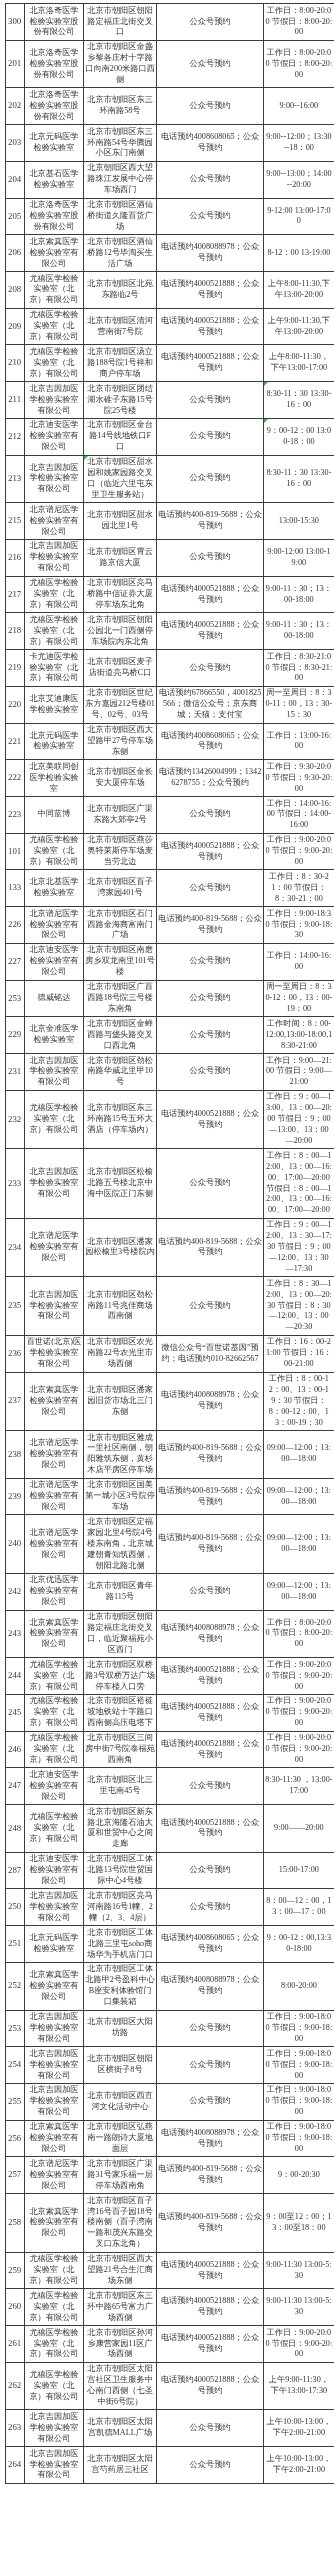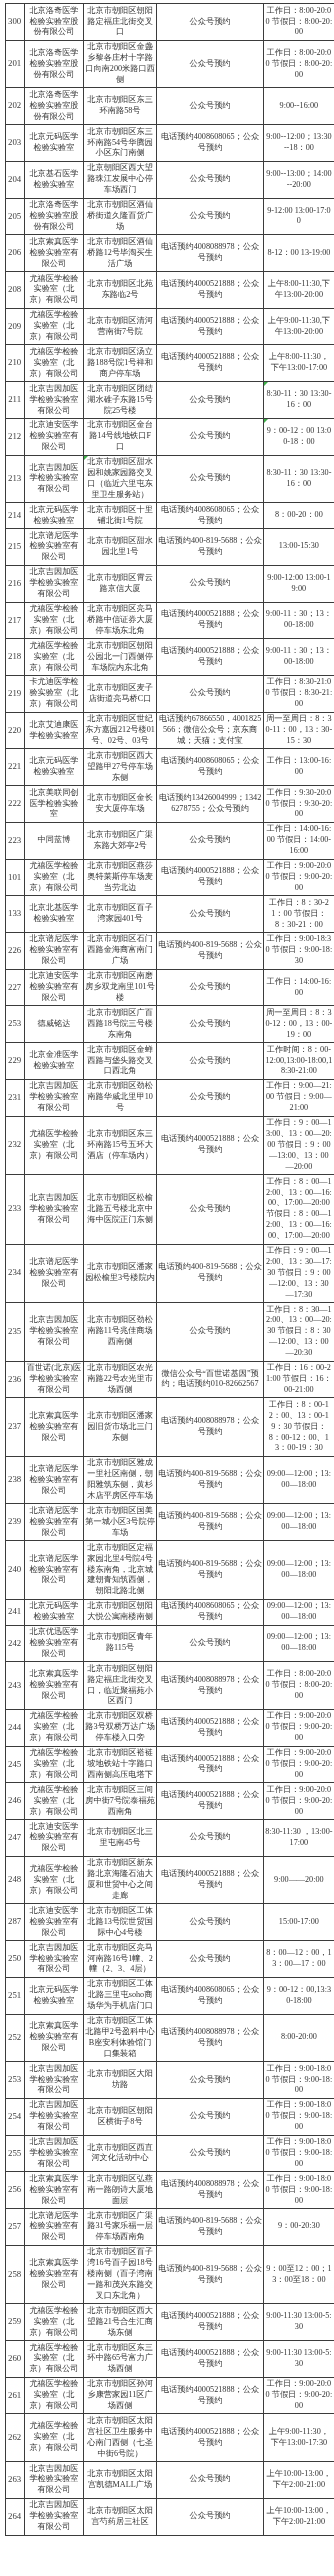--- a/index.html
+++ b/index.html
@@ -126,27 +126,20 @@
         <td><span class="mark"></span>9：00-12：00 13:00-18：00</td>
       </tr>
       <tr>
         <td class="num">213</td>
         <td>北京吉因加医学检验实验室有限公司</td>
         <td><span class="mark"></span>北京市朝阳区甜水园和姚家园路交叉口（临近六里屯东里卫生服务站）</td>
         <td>公众号预约</td>
         <td>8:30-11：30 13:30-16：00</td>
       </tr>
       <tr>
-        <td class="num">214</td>
-        <td>北京元码医学检验实验室</td>
-        <td>北京市朝阳区十里铺北街1号院</td>
-        <td>电话预约4008608065；公众号预约</td>
-        <td>8：00-20：00</td>
-      </tr>
-      <tr>
         <td class="num">215</td>
         <td>北京谱尼医学检验实验室有限公司</td>
         <td>北京市朝阳区甜水园北里1号</td>
         <td>电话预约400-819-5688；公众号预约</td>
         <td>13:00-15:30</td>
       </tr>
       <tr>
         <td class="num">216</td>
         <td>北京吉因加医学检验实验室有限公司</td>
         <td>北京市朝阳区霄云路京信大厦</td>
@@ -308,27 +301,20 @@
         <td>09:00—12:00；13:00—18:00</td>
       </tr>
       <tr>
         <td class="num">240</td>
         <td>北京谱尼医学检验实验室有限公司</td>
         <td>北京市朝阳区定福家园北里4号院4号楼东南角，北京城建朝青知筑西侧，朝阳北路北侧</td>
         <td>电话预约400-819-5688；公众号预约</td>
         <td>09:00—12:00；13:00—18:00</td>
       </tr>
       <tr>
-        <td class="num">241</td>
-        <td>北京元码医学检验实验室</td>
-        <td>北京市朝阳区朝阳大悦公寓南楼南侧</td>
-        <td>电话预约4008608065；公众号预约</td>
-        <td>09:00—12:00；13:00—18:00</td>
-      </tr>
-      <tr>
         <td class="num">242</td>
         <td>北京优迅医学检验实验室有限公司</td>
         <td>北京市朝阳区青年路115号</td>
         <td>公众号预约</td>
         <td>09:00—12:00；13:00—18:00</td>
       </tr>
       <tr>
         <td class="num">243</td>
         <td>北京索真医学检验实验室有限公司</td>
         <td>北京市朝阳区朝阳路定福庄北街交叉口，临近聚福苑小区西门</td>

